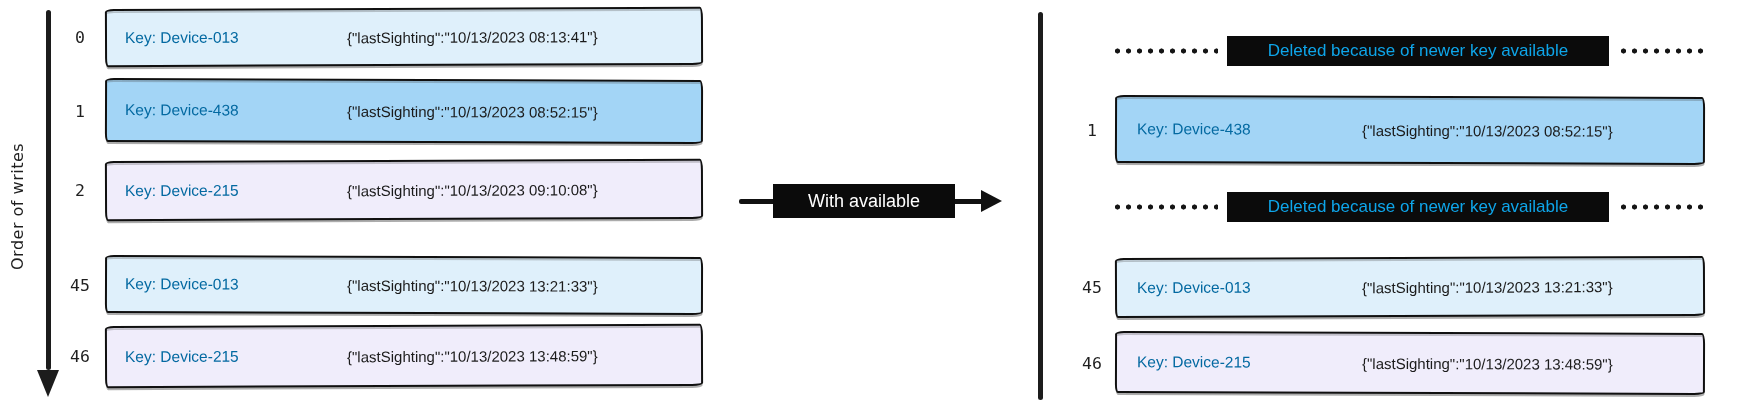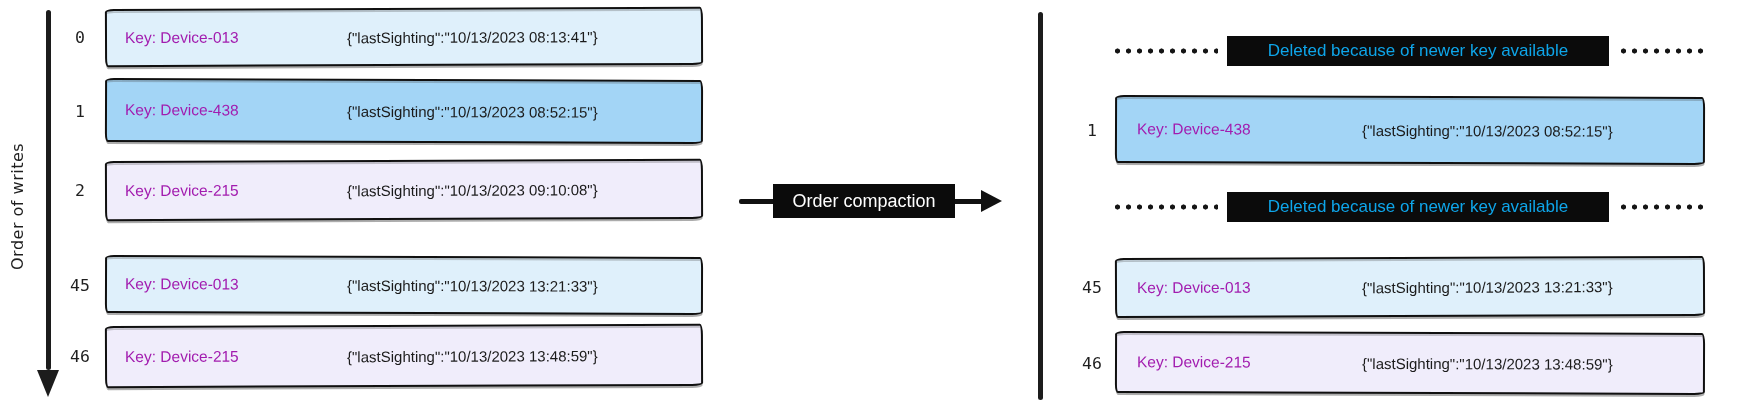--- a/index.html
+++ b/index.html
@@ -38,21 +38,21 @@
   .box {
     position:absolute; left:45px; right:0; top:0; bottom:0;
     border:2.6px solid #101010;
     border-radius:9px 3px 11px 3px / 3px 11px 3px 9px;
     box-shadow: inset 0 2px 0 rgba(70,70,70,.28), 0 2.5px 0 -0.5px rgba(70,70,70,.45);
     display:flex; align-items:center;
   }
   .rrow .box { left:43px; }
   .tilt-a { transform:rotate(-0.22deg); }
   .tilt-b { transform:rotate(0.18deg); }
-  .key { flex:0 0 auto; width:222px; padding-left:18px; font-size:15.5px; color:#a21caf; white-space:nowrap; }
+  .key { flex:0 0 auto; width:222px; padding-left:18px; font-size:15.5px; color:#0369a1; white-space:nowrap; }
   .rrow .key { width:225px; padding-left:20px; }
   .val { font-size:15px; color:#1b1b1b; white-space:nowrap; }
   .c-light { background:#DFF0FB; }
   .c-blue  { background:#A3D5F6; }
   .c-lav   { background:#F0EDFB; }
 
   
   .mid { position:absolute; left:739px; top:184px; width:264px; height:36px; }
   .mid-line { position:absolute; left:0; top:15px; width:246px; height:5px; background:#111; border-radius:2px; }
   .mid-head {
@@ -129,21 +129,21 @@
     <div class="offset">46</div>
     <div class="box c-lav tilt-a">
       <span class="key">Key: Device-215</span>
       <span class="val">{"lastSighting":"10/13/2023 13:48:59"}</span>
     </div>
   </div>
 
   <div class="mid">
     <div class="mid-line"></div>
     <div class="mid-head"></div>
-    <div class="mid-box">Order compaction</div>
+    <div class="mid-box">With available</div>
   </div>
 
   <div class="rline"></div>
 
   <div class="delrow" style="top:36px;">
     <div class="dots dots-left"></div>
     <div class="note">Deleted because of newer key available</div>
     <div class="dots dots-right"></div>
   </div>
 

